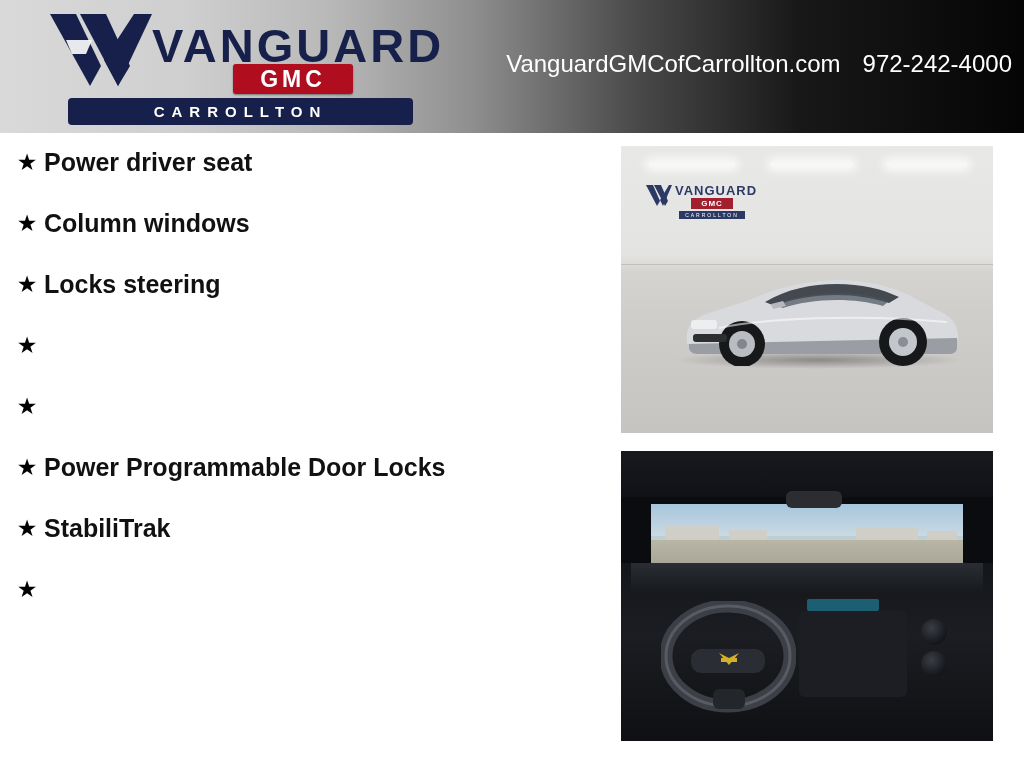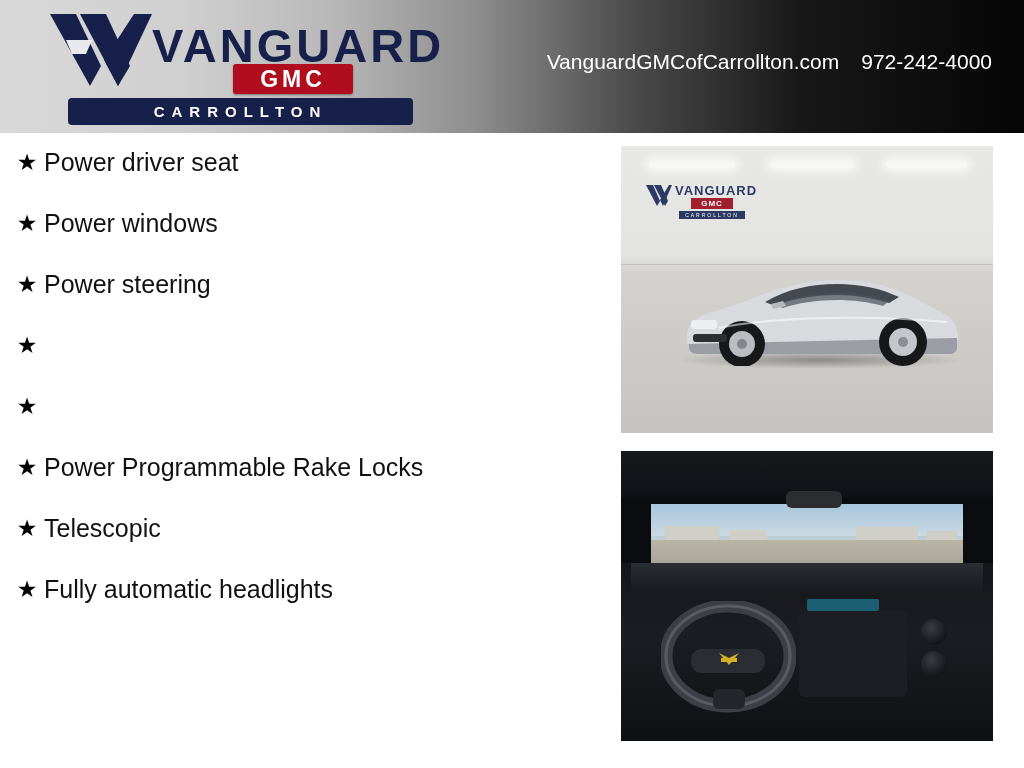--- a/index.html
+++ b/index.html
@@ -74,24 +74,24 @@
     border-radius: 4px;
     color: #ffffff;
     font-size: 15px;
     font-weight: bold;
     letter-spacing: 7px;
     text-align: center;
     line-height: 27px;
   }
   .header-contact {
     position: absolute;
-    right: 32px;
+    right: 12px;
     top: 50px;
     color: #ffffff;
-    font-size: 21px;
+    font-size: 24px;
     white-space: nowrap;
   }
   .header-contact .phone { margin-left: 22px; }
 
   
   .body {
     position: relative;
     width: 1024px;
     height: 635px;
     background: #ffffff;
@@ -115,20 +115,21 @@
     text-align: center;
     font-size: 23px;
     line-height: 35px;
     color: #000000;
   }
   .feature-text {
     font-size: 25px;
     line-height: 35px;
     color: #111111;
     max-width: 510px;
+    font-weight: bold;
   }
 
   .photos {
     position: absolute;
     left: 621px;
     top: 13px;
     width: 372px;
   }
   .photo {
     width: 372px;
@@ -339,43 +340,42 @@
 
 <div class="body">
 
   <div class="features">
     <div class="feature">
       <span class="bullet">★</span>
       <span class="feature-text">Power driver seat</span>
     </div>
     <div class="feature">
       <span class="bullet">★</span>
-      <span class="feature-text">Power windows</span>
-    </div>
-    <div class="feature">
-      <span class="bullet">★</span>
-      <span class="feature-text">Power steering</span>
-    </div>
-    <div class="feature">
-      <span class="bullet">★</span>
-    </div>
-    <div class="feature">
-      <span class="bullet">★</span>
-    </div>
-    <div class="feature">
-      <span class="bullet">★</span>
-      <span class="feature-text">Power Programmable Rake Locks</span>
-    </div>
-    <div class="feature">
-      <span class="bullet">★</span>
-      <span class="feature-text">Telescopic</span>
-    </div>
-    <div class="feature">
-      <span class="bullet">★</span>
-      <span class="feature-text">Fully automatic headlights</span>
+      <span class="feature-text">Column windows</span>
+    </div>
+    <div class="feature">
+      <span class="bullet">★</span>
+      <span class="feature-text">Locks steering</span>
+    </div>
+    <div class="feature">
+      <span class="bullet">★</span>
+    </div>
+    <div class="feature">
+      <span class="bullet">★</span>
+    </div>
+    <div class="feature">
+      <span class="bullet">★</span>
+      <span class="feature-text">Power Programmable Door Locks</span>
+    </div>
+    <div class="feature">
+      <span class="bullet">★</span>
+      <span class="feature-text">StabiliTrak</span>
+    </div>
+    <div class="feature">
+      <span class="bullet">★</span>
     </div>
   </div>
 
   <div class="photos">
 
     <div class="photo photo-ext">
       <div class="ceil-light" style="left:28px;width:86px;"></div>
       <div class="ceil-light" style="left:150px;width:82px;"></div>
       <div class="ceil-light" style="left:266px;width:80px;"></div>
       <div class="floor-line"></div>

